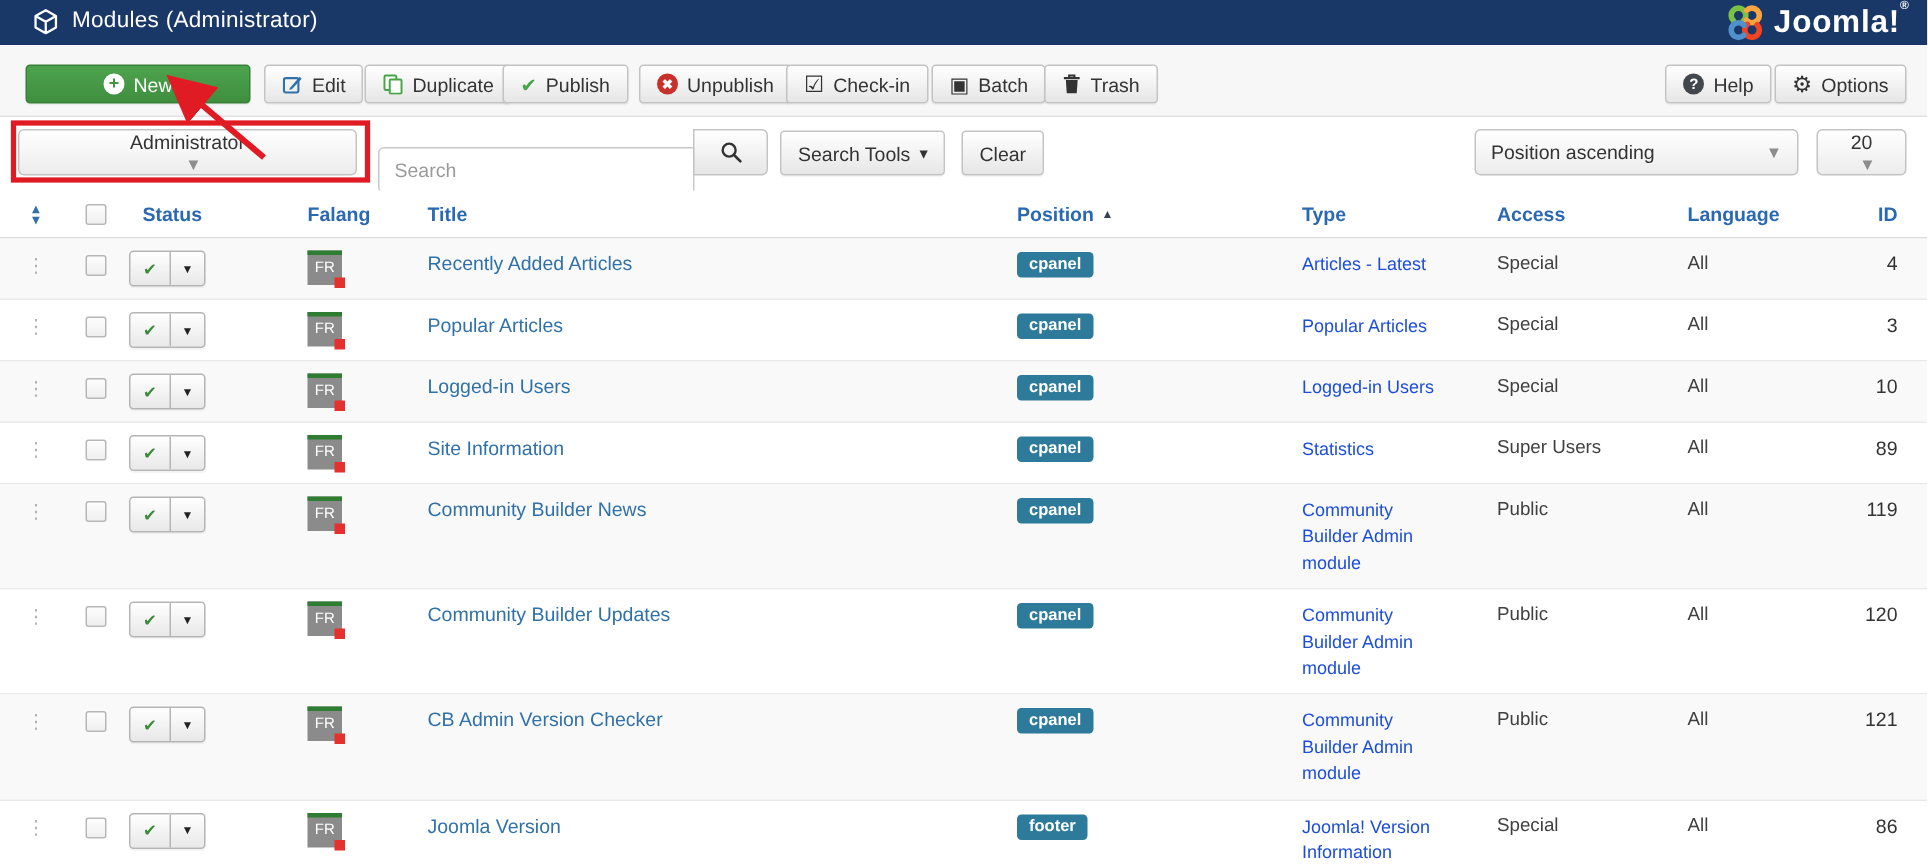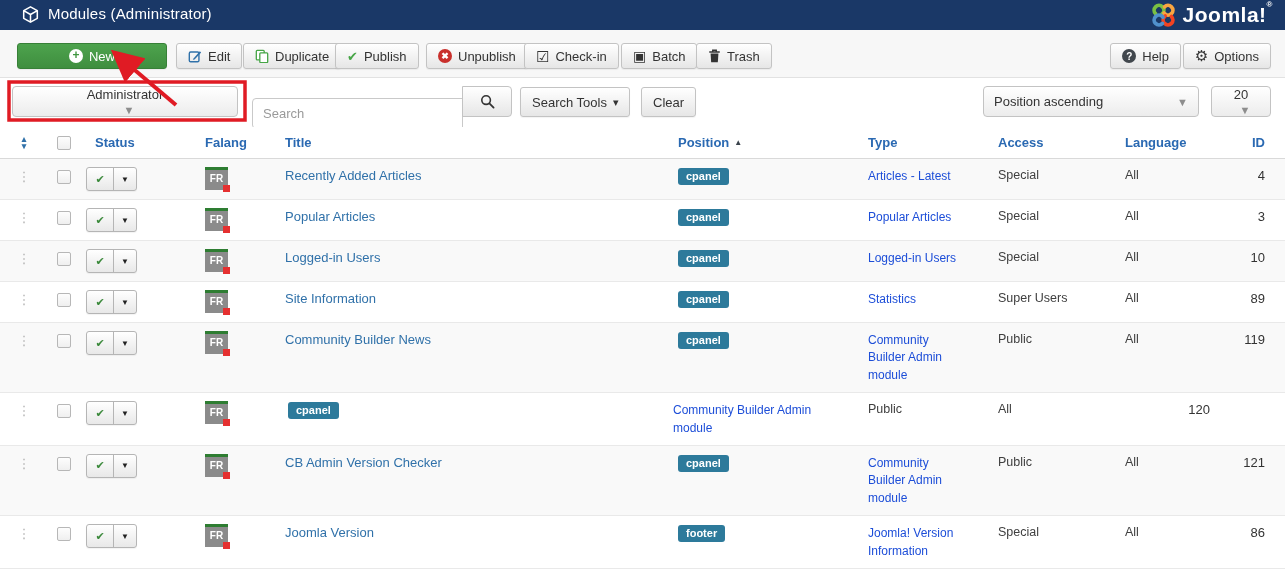--- a/index.html
+++ b/index.html
@@ -69,21 +69,21 @@
   .c-handle { justify-content:center; color:#b3b3b3; font-size:13px; letter-spacing:0; cursor:grab; padding-top:10px; }
   .c-check { justify-content:center; padding-top:11px; }
   .checkbox { width:14px; height:14px; border:1px solid #b7b7b7; border-radius:2px; background:linear-gradient(#fdfdfd,#efefef); cursor:pointer; }
   .c-status { padding-left:6px; padding-top:8px; }
   .split-btn { display:inline-flex; height:24px; border:1px solid #b5b5b5; border-radius:3px; overflow:hidden;
                background:linear-gradient(#ffffff,#e8e8e8); cursor:pointer; box-shadow:0 1px 1px rgba(0,0,0,.05); }
   .split-main { width:27px; display:flex; align-items:center; justify-content:center; border-right:1px solid #b5b5b5;
                 color:#3c8a3c; font-size:11px; }
   .split-caret { width:22px; display:flex; align-items:center; justify-content:center; font-size:8px; color:#222; }
   .c-falang { padding-left:20px; padding-top:8px; }
-  .fr-flag { position:relative; width:23px; height:23px; background:#8b8b8b; color:#fff; font-size:10px; font-weight:700;
+  .fr-flag { position:relative; width:23px; height:23px; background:#8b8b8b; color:#fff; font-size:10px; font-weight:400;
              display:flex; align-items:center; justify-content:center; cursor:pointer; }
   .fr-top { position:absolute; top:0; left:0; width:100%; height:3px; background:#2e7d32; }
   .fr-dot { position:absolute; right:-2px; bottom:-2px; width:7px; height:7px; background:#e53030; }
   .c-title { padding-left:15px; }
   .title-link { color:#3071a9; text-decoration:none; font-size:13px; cursor:pointer; }
   .c-position { padding-left:18px; }
   .badge { background:#2d7a9b; color:#fff; font-size:11px; font-weight:700; padding:3px 8px; border-radius:3px; line-height:1; }
   .c-type { padding-left:13px; font-size:12px; color:#1d4ed8; line-height:1.45; padding-right:18px; }
   .c-access { padding-left:13px; }
   .c-language { padding-left:13px; }
@@ -395,20 +395,23 @@
           <span class="split-caret">▼</span>
         </span>
       </div>
       <div class="cell c-falang">
         <span class="fr-flag">
           <span class="fr-top"></span>
           <span>FR</span>
           <span class="fr-dot"></span>
         </span>
       </div>
+      <div class="cell c-title">
+        <a class="title-link">Community Builder Updates</a>
+      </div>
       <div class="cell c-position">
         <span class="badge">cpanel</span>
       </div>
       <div class="cell c-type">Community Builder Admin module</div>
       <div class="cell c-access">Public</div>
       <div class="cell c-language">All</div>
       <div class="cell c-id">120</div>
     </div>
 
     <div class="row grid odd">

